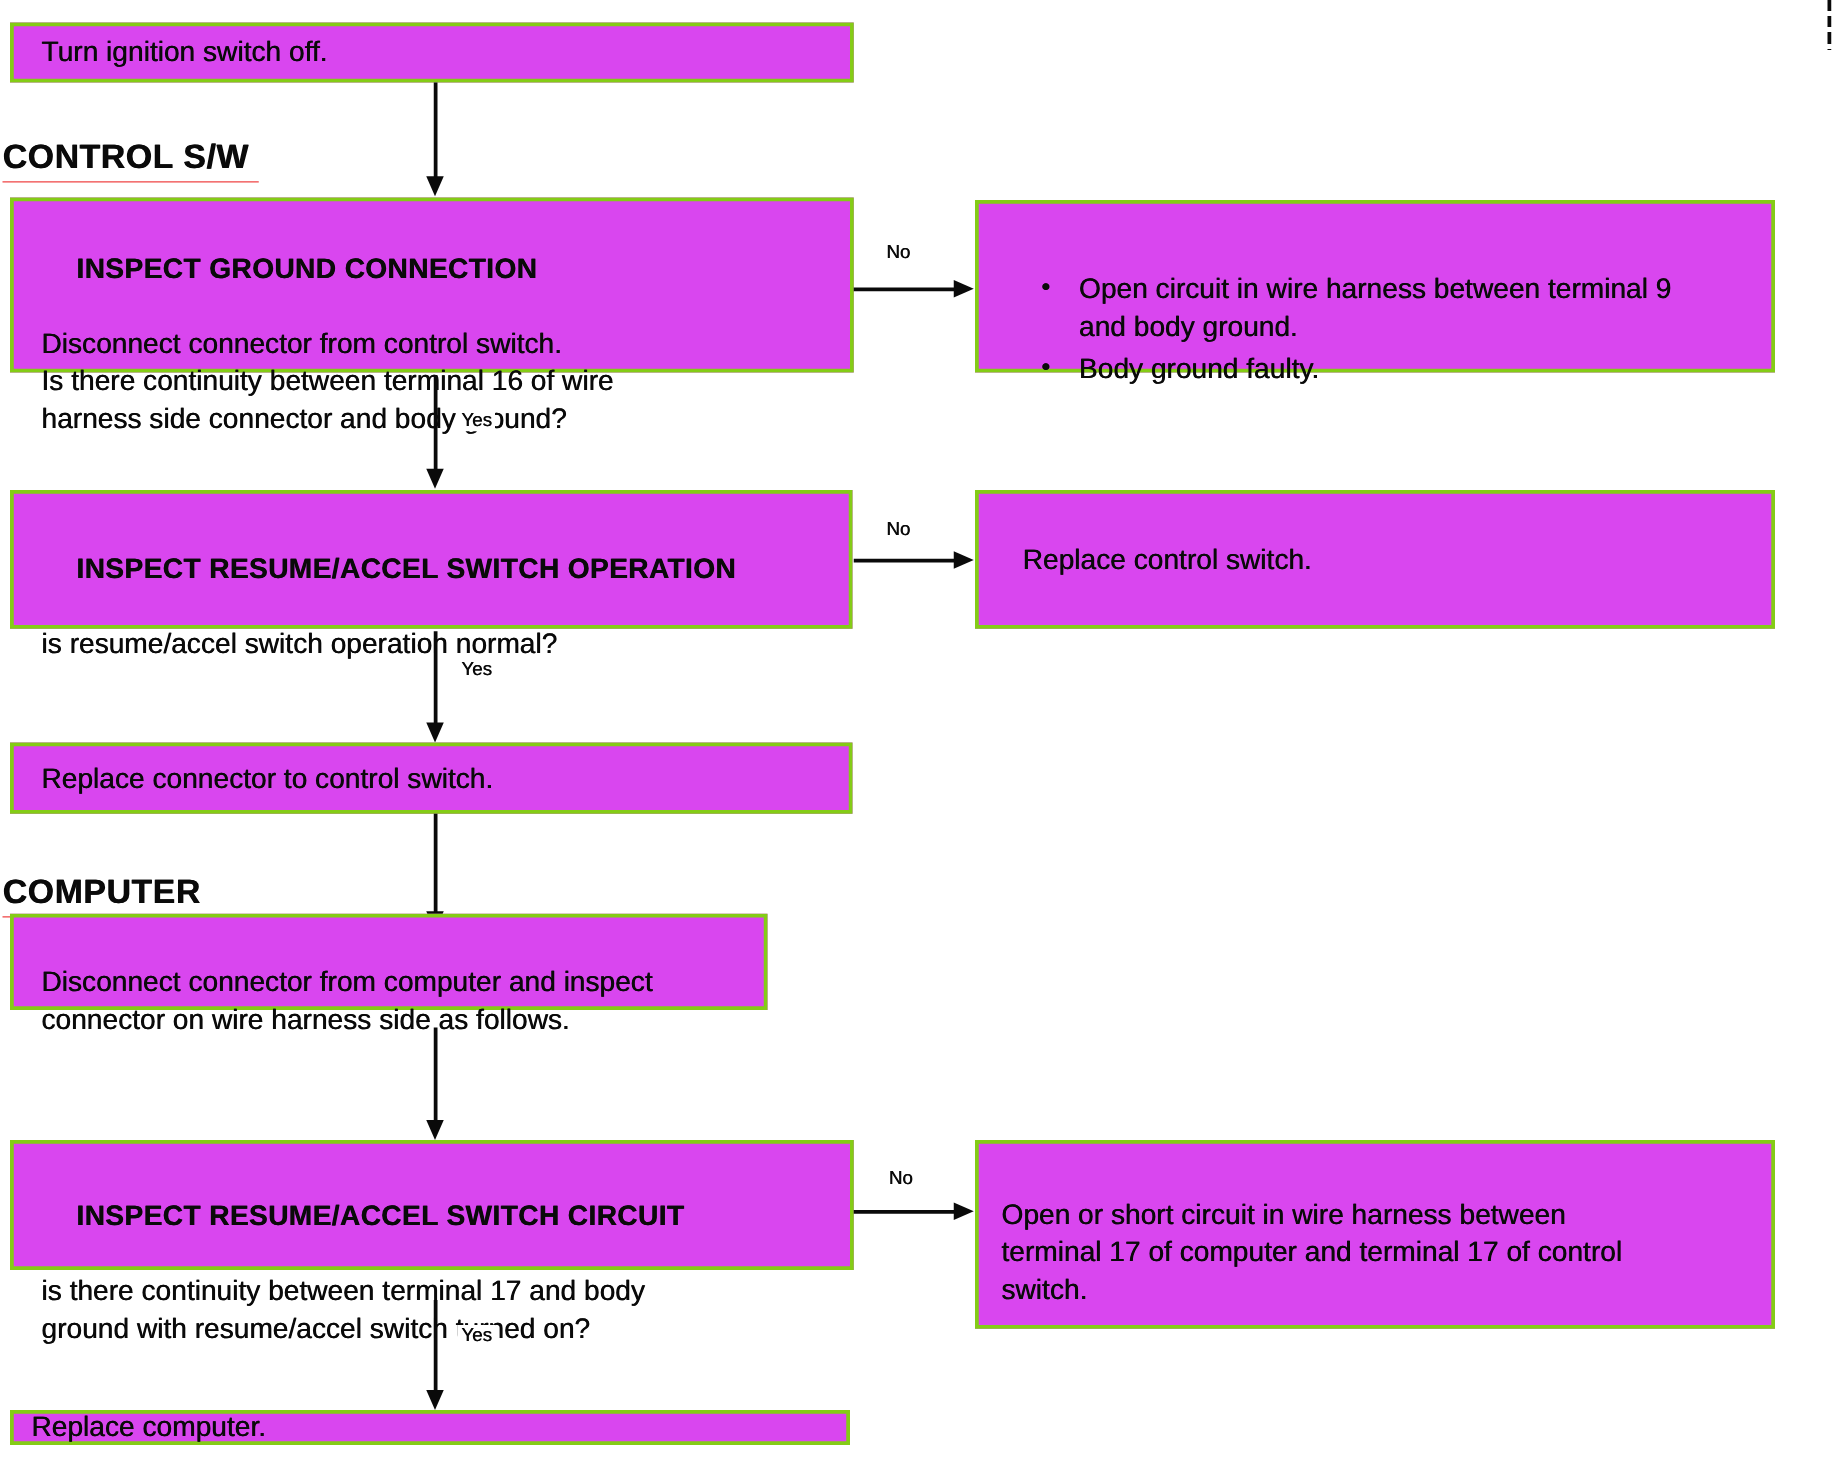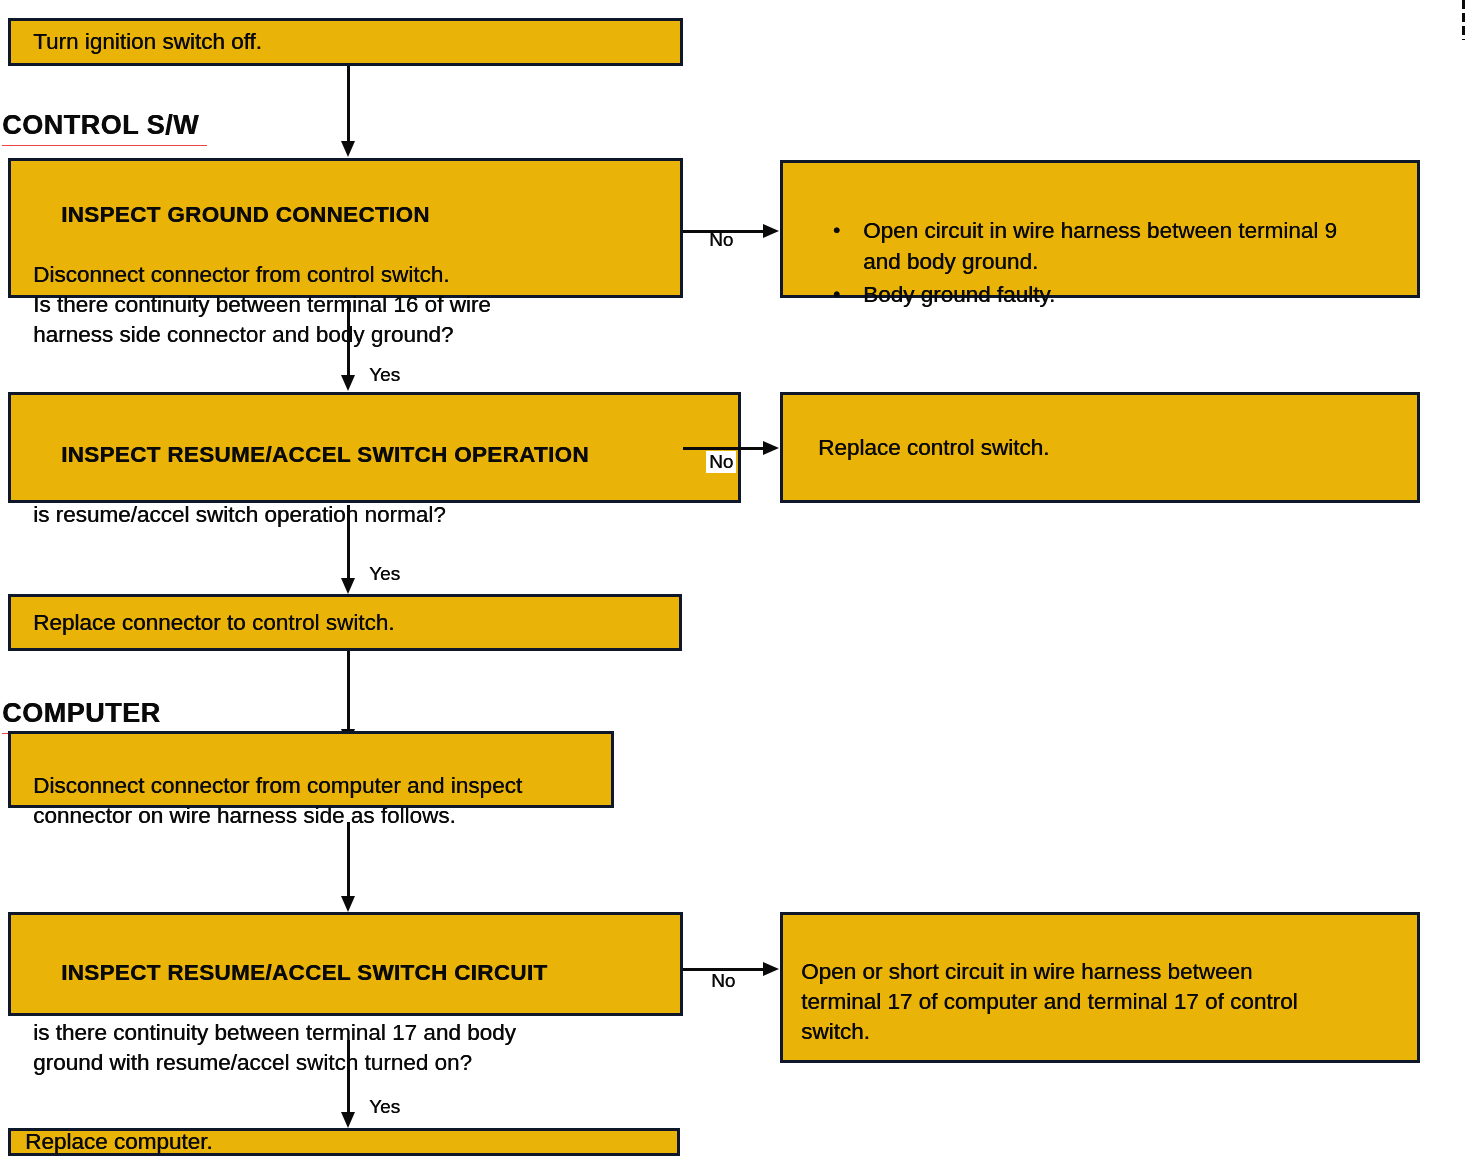--- a/index.html
+++ b/index.html
@@ -5,22 +5,22 @@
   html,body{margin:0;padding:0;background:#fff;}
   body{
     position:relative;
     width:1472px;height:1174px;
     font-family:"Liberation Sans",sans-serif;
     color:#0a0a0a;
     overflow:hidden;
   }
   .box{
     position:absolute;
-    border:3px solid #0f172a;
-    background:#eab308;
+    border:3px solid #84cc16;
+    background:#d946ef;
     box-sizing:border-box;
     font-size:22.5px;
     line-height:30px;
     white-space:pre-line;
     text-shadow:0.4px 0 0 currentColor;
   }
   .box .title{font-weight:bold;letter-spacing:0.3px;margin-left:28px;}
   .vcenter{display:flex;align-items:center;}
   .heading{
     position:absolute;
@@ -37,23 +37,23 @@
     border:7px solid transparent;border-bottom:none;
     border-top:16px solid #0a0a0a;
   }
   .hline{position:absolute;height:3px;background:#0a0a0a;}
   .hline.arrow:after{
     content:"";position:absolute;top:-6px;right:-15px;
     border:7px solid transparent;border-right:none;
     border-left:16px solid #0a0a0a;
   }
   .lbl{
-    position:absolute;font-size:19px;
+    position:absolute;font-size:15px;
     text-shadow:0.4px 0 0 currentColor;
-    background:#fff;padding:0 3px;margin-top:36px;
+    background:#fff;padding:0 3px;
   }
   .bullets{display:flex;flex-direction:column;gap:2px;}
   .bullet-row{display:flex;line-height:31px;}
   .bullet-glyph{width:30px;flex:0 0 30px;font-size:20px;}
   .artifact{
     position:absolute;left:1462px;top:0;width:3px;height:40px;
     background:repeating-linear-gradient(to bottom,#0a0a0a 0 9px,#fff 9px 13px);
   }
 </style>
 </head>
@@ -89,21 +89,21 @@
     <div class="bullet-row">
       <span class="bullet-glyph">•</span>
       <span>Body ground faulty.</span>
     </div>
   </div>
 </div>
 
 <div class="lbl" style="left:366px;top:328px;">Yes</div>
 <div class="vline arrow" style="left:347px;top:300px;height:76px;"></div>
 
-<div class="box" style="left:8px;top:392px;width:733px;height:111px;padding:15px 24px 0 22px;">
+<div class="box" style="left:8px;top:392px;width:674px;height:111px;padding:15px 24px 0 22px;">
   <div class="title">INSPECT RESUME/ACCEL SWITCH OPERATION</div>
   <div>is resume/accel switch operation normal?</div>
 </div>
 
 <div class="lbl" style="left:706px;top:415px;">No</div>
 <div class="hline arrow" style="left:683px;top:447px;width:81px;"></div>
 
 <div class="box vcenter" style="left:780px;top:392px;width:640px;height:111px;padding-left:35px;">
   <span>Replace control switch.</span>
 </div>

